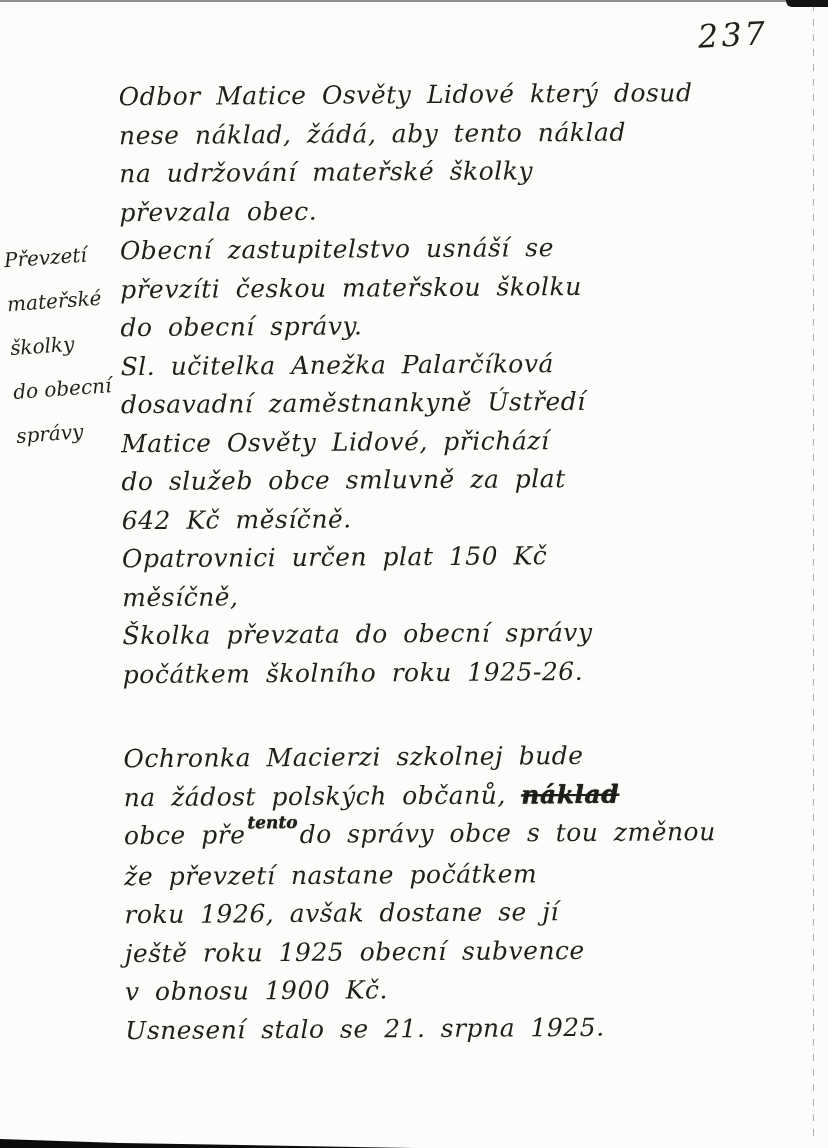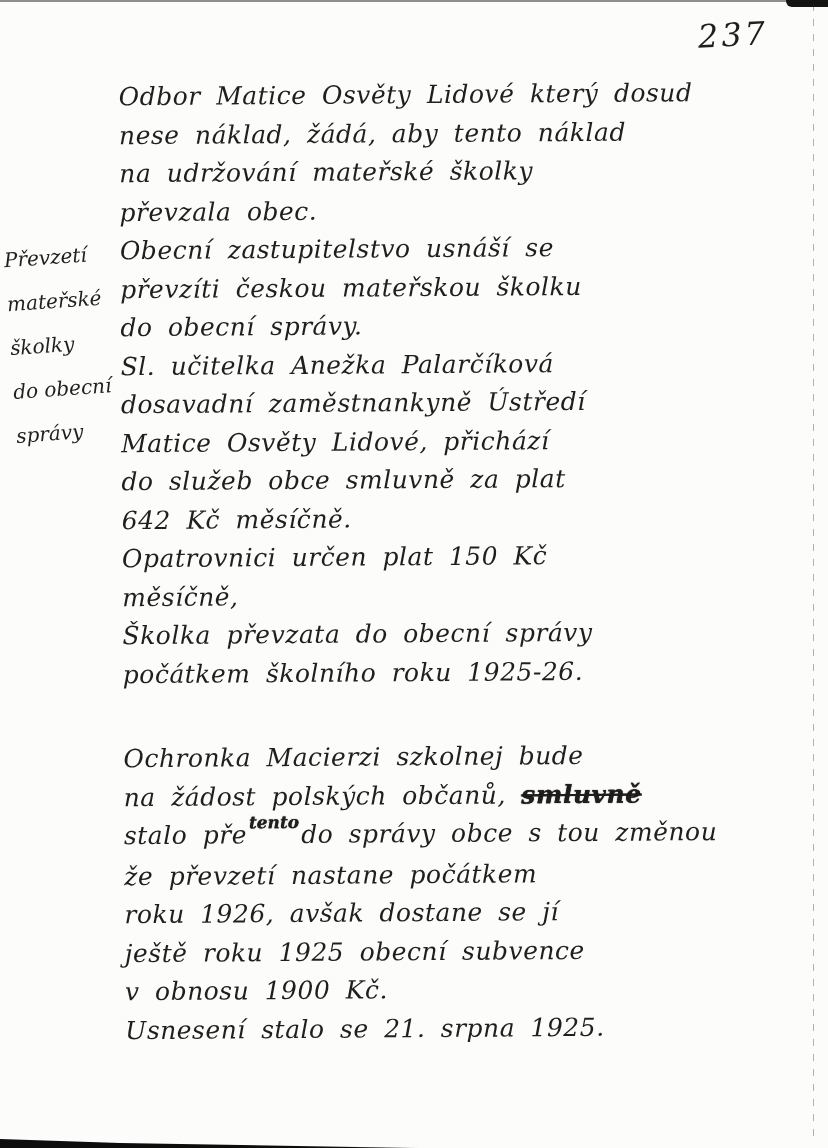--- a/index.html
+++ b/index.html
@@ -117,22 +117,22 @@
       <div class="paragraph">
         <div class="text-line">Opatrovnici určen plat 150 Kč</div>
         <div class="text-line">měsíčně,</div>
       </div>
       <div class="paragraph">
         <div class="text-line">Školka převzata do obecní správy</div>
         <div class="text-line">počátkem školního roku 1925-26.</div>
       </div>
       <div class="paragraph gap-before">
         <div class="text-line">Ochronka Macierzi szkolnej bude</div>
-        <div class="text-line"><span>na žádost polských občanů, </span><span class="overwritten">smluvně</span></div>
-        <div class="text-line"><span>stalo pře</span><span class="inserted">tento</span><span>do správy obce s tou změnou</span></div>
+        <div class="text-line"><span>na žádost polských občanů, </span><span class="overwritten">náklad</span></div>
+        <div class="text-line"><span>obce pře</span><span class="inserted">tento</span><span>do správy obce s tou změnou</span></div>
         <div class="text-line">že převzetí nastane počátkem</div>
         <div class="text-line">roku 1926, avšak dostane se jí</div>
         <div class="text-line">ještě roku 1925 obecní subvence</div>
         <div class="text-line">v obnosu 1900 Kč.</div>
         <div class="text-line">Usnesení stalo se 21. srpna 1925.</div>
       </div>
     </div>
 
   <div class="bottom-edge-mark">
     <svg width="480" height="14" viewBox="0 0 480 14">

